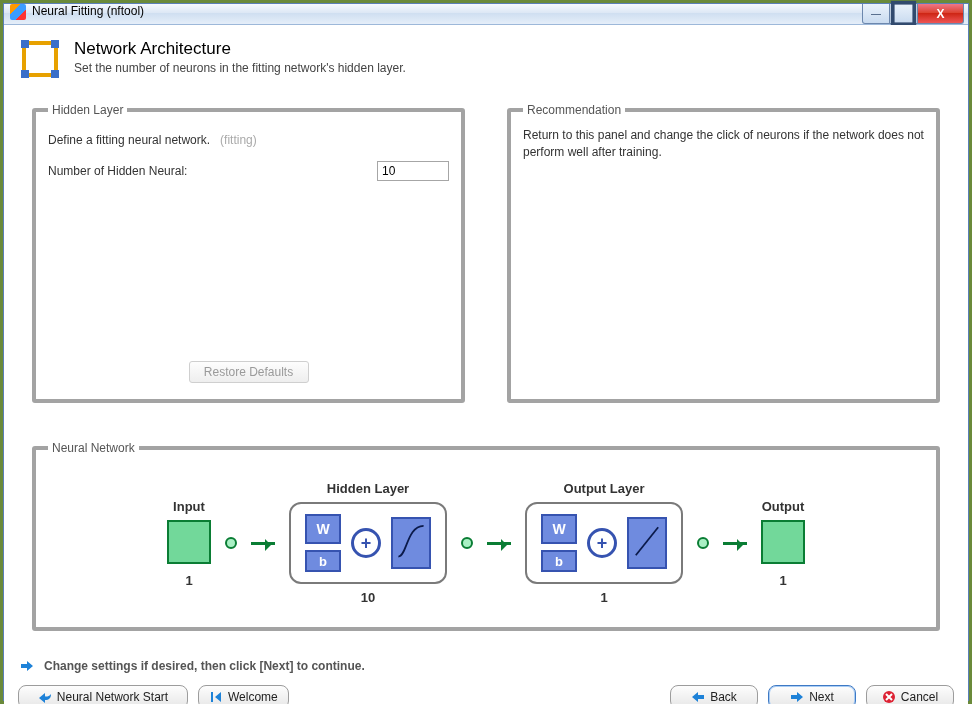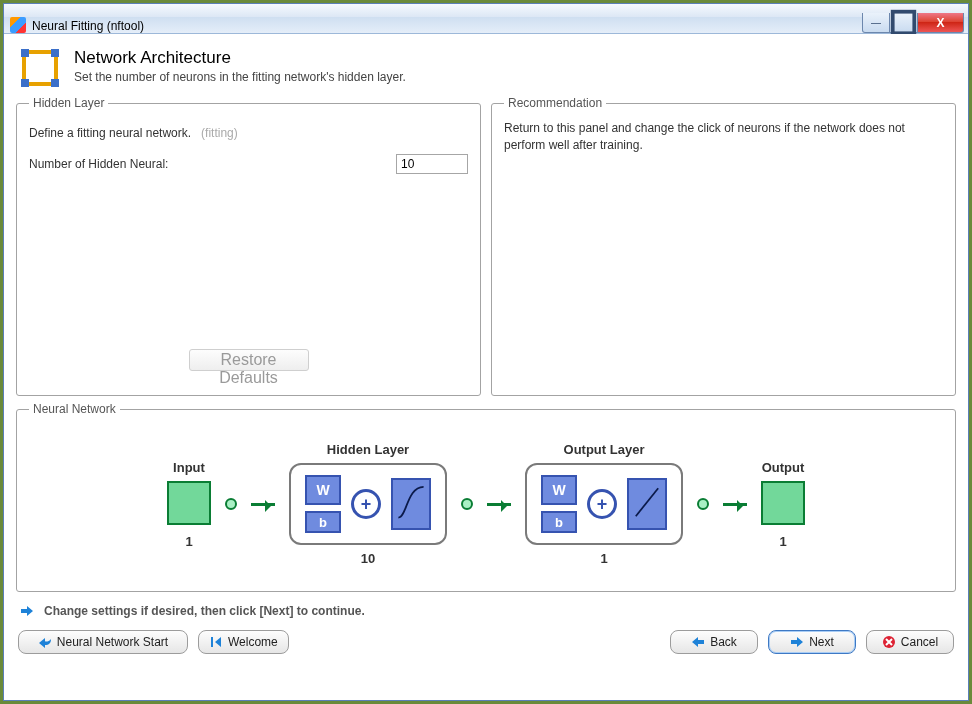--- a/index.html
+++ b/index.html
@@ -1,49 +1,49 @@
 <!DOCTYPE html>
 <html><head>
 <meta charset="utf-8">
 <style>
 * { box-sizing:border-box; font-family:"Segoe UI",Tahoma,Arial,sans-serif; }
 body { margin:0; background:#6a8a3a; padding:3px; width:972px; height:704px; overflow:hidden; }
 
 
 .win { background:#fff; border:1px solid #5a7fb8; height:698px; display:flex; flex-direction:column; }
-.titlebar { height:30px; background:linear-gradient(#f5f9fe,#dce7f5 45%,#cfdff1 46%,#e5eef9); border-bottom:1px solid #9db8d9; display:flex; align-items:flex-end; font-size:12px; color:#000; }
+.titlebar { height:30px; background:linear-gradient(#f5f9fe,#dce7f5 45%,#cfdff1 46%,#e5eef9); border-bottom:1px solid #9db8d9; display:flex; align-items:flex-start; font-size:12px; color:#000; }
 .titlebar .logo { width:16px; height:16px; margin:0 6px; background:linear-gradient(135deg,#f90 0 33%,#3b9cff 33% 66%,#f33 66%); border-radius:2px; }
 .titlebar .ttl { flex:1; }
 .wbtns { display:flex; height:20px; margin-right:4px; }
 .wbtn { width:28px; height:20px; border:1px solid #6c87ad; border-top:none; background:linear-gradient(#eaf2fb,#c9dbf0); display:flex; align-items:center; justify-content:center; font-size:10px; color:#314a6e; }
 .wbtn+.wbtn { border-left:none; }
 .wbtn.min { border-bottom-left-radius:3px; }
 .wbtn.close { width:46px; border-bottom-right-radius:3px; background:linear-gradient(#e78,#d43 45%,#c21 46%,#e55); color:#fff; font-weight:bold; font-size:12px; }
 
 
 .client { flex:1; padding:10px 12px 8px; background:#fff; display:flex; flex-direction:column; gap:6px; font-size:12px; color:#333; }
 
 
 .hdr { display:flex; gap:14px; align-items:flex-start; padding:4px 4px 2px; }
 .hdr-icon { width:40px; height:40px; }
 .hdr h1 { margin:0 0 2px; font-size:17px; font-weight:normal; color:#000; }
 .hdr p { margin:0; font-size:12px; color:#444; }
 
 
 .row { display:flex; gap:10px; }
-fieldset.box { border:1px solid #a3a3a3; border-radius:3px; background:#fff; padding:10px 12px 12px; margin:0; }
+fieldset.box { border:4px solid #a3a3a3; border-radius:3px; background:#fff; padding:10px 12px 12px; margin:16px; }
 fieldset.box>legend { padding:0 4px; color:#555; font-size:12px; }
 .box.hidden { flex:1 1 50%; height:300px; position:relative; }
 .box.reco { flex:1 1 50%; height:300px; }
 .box .desc { margin:6px 0 14px; }
 .box .desc .ghost { color:#aaa; }
 .frow { display:flex; justify-content:space-between; align-items:center; margin-bottom:6px; }
 .frow label { color:#333; }
 .frow input { width:72px; height:20px; border:1px solid #a6a6a6; font-size:12px; padding:1px 4px; }
-.restore { position:absolute; left:50%; bottom:24px; transform:translateX(-50%); width:120px; height:22px; background:linear-gradient(#fdfdfd,#eee); border:1px solid #cfcfcf; color:#9a9a9a; border-radius:3px; font-size:16px; }
+.restore { position:absolute; left:50%; bottom:16px; transform:translateX(-50%); width:120px; height:22px; background:linear-gradient(#fdfdfd,#eee); border:1px solid #cfcfcf; color:#9a9a9a; border-radius:3px; font-size:12px; }
 
 
 .box.nn { height:190px; padding:8px 12px 12px; position:relative; }
 .diagram { display:flex; justify-content:center; align-items:center; gap:14px; margin-top:18px; }
 .col { text-align:center; font-size:12px; font-weight:bold; }
 .col .cap-top { margin-bottom:6px; font-size:13px; }
 .col .cap-bot { margin-top:6px; font-size:13px; font-weight:bold; }
 .sq { width:44px; height:44px; background:#72d89a; border:2px solid #0a7d34; display:inline-block; }
 .dot { width:12px; height:12px; border:2px solid #0a7d34; background:#a9f0c4; border-radius:50%; display:inline-block; }
 .arrow { width:24px; height:0; border-top:3px solid #0a7d34; position:relative; top:0; }

